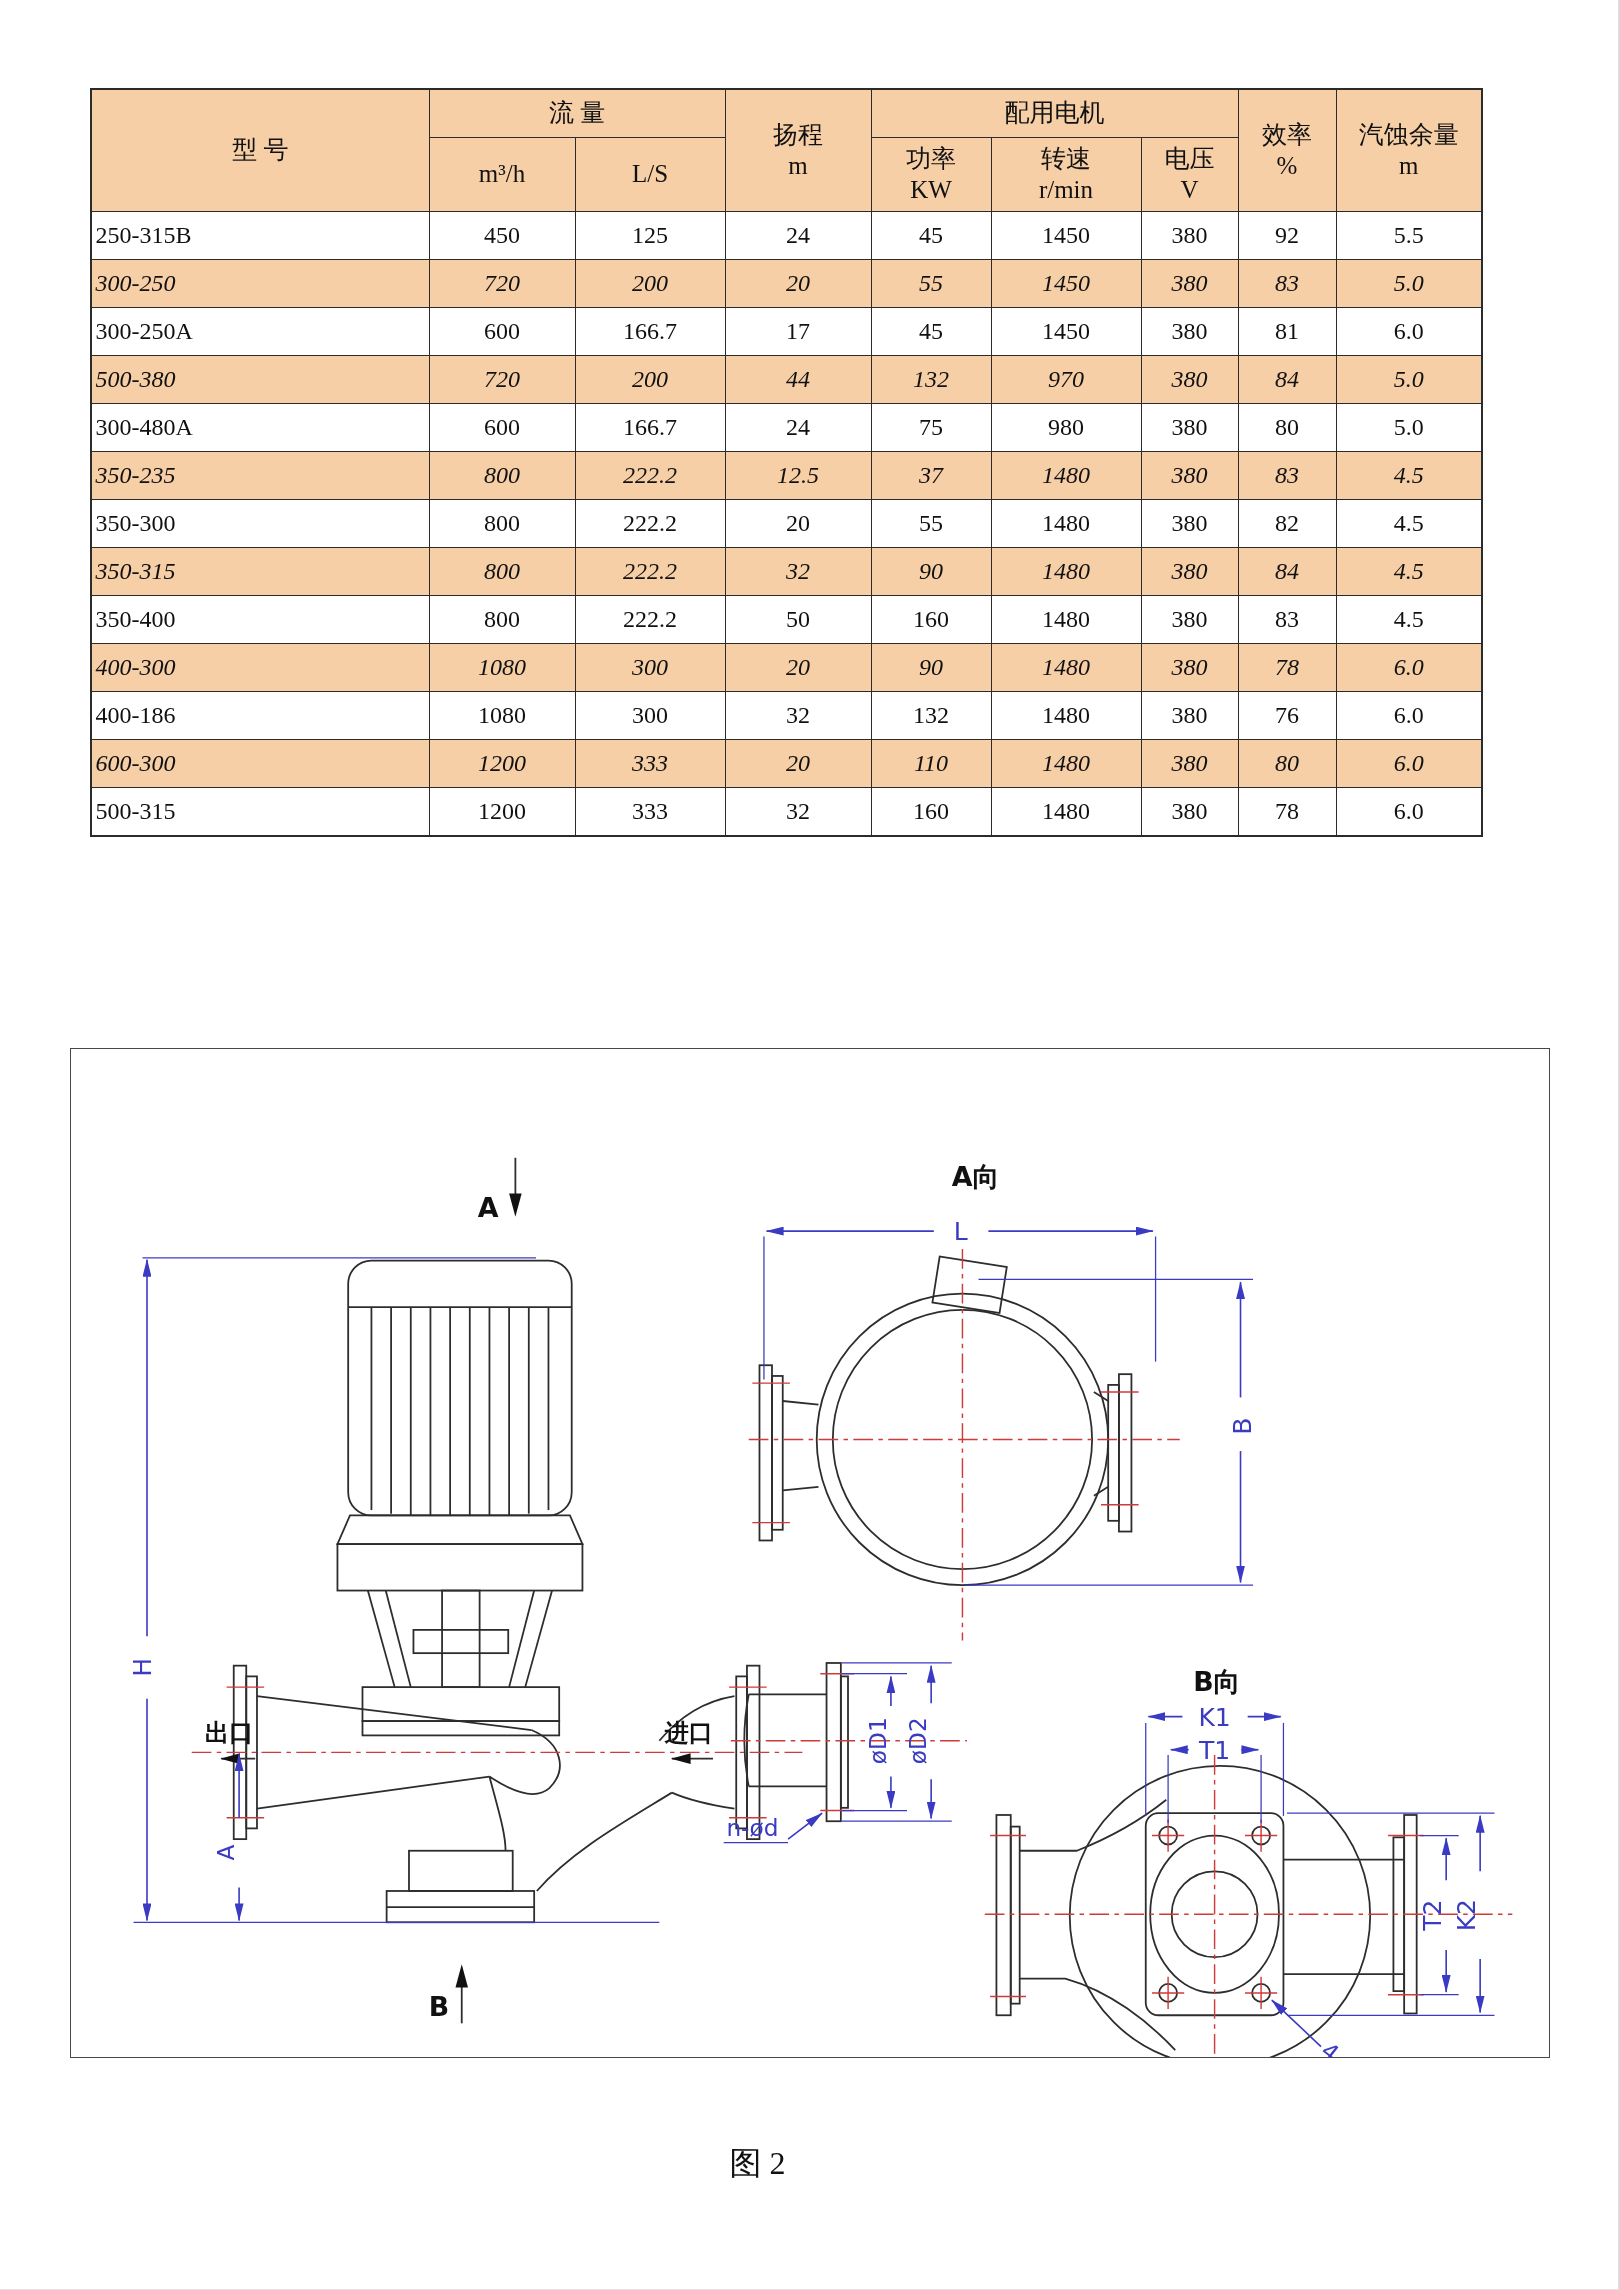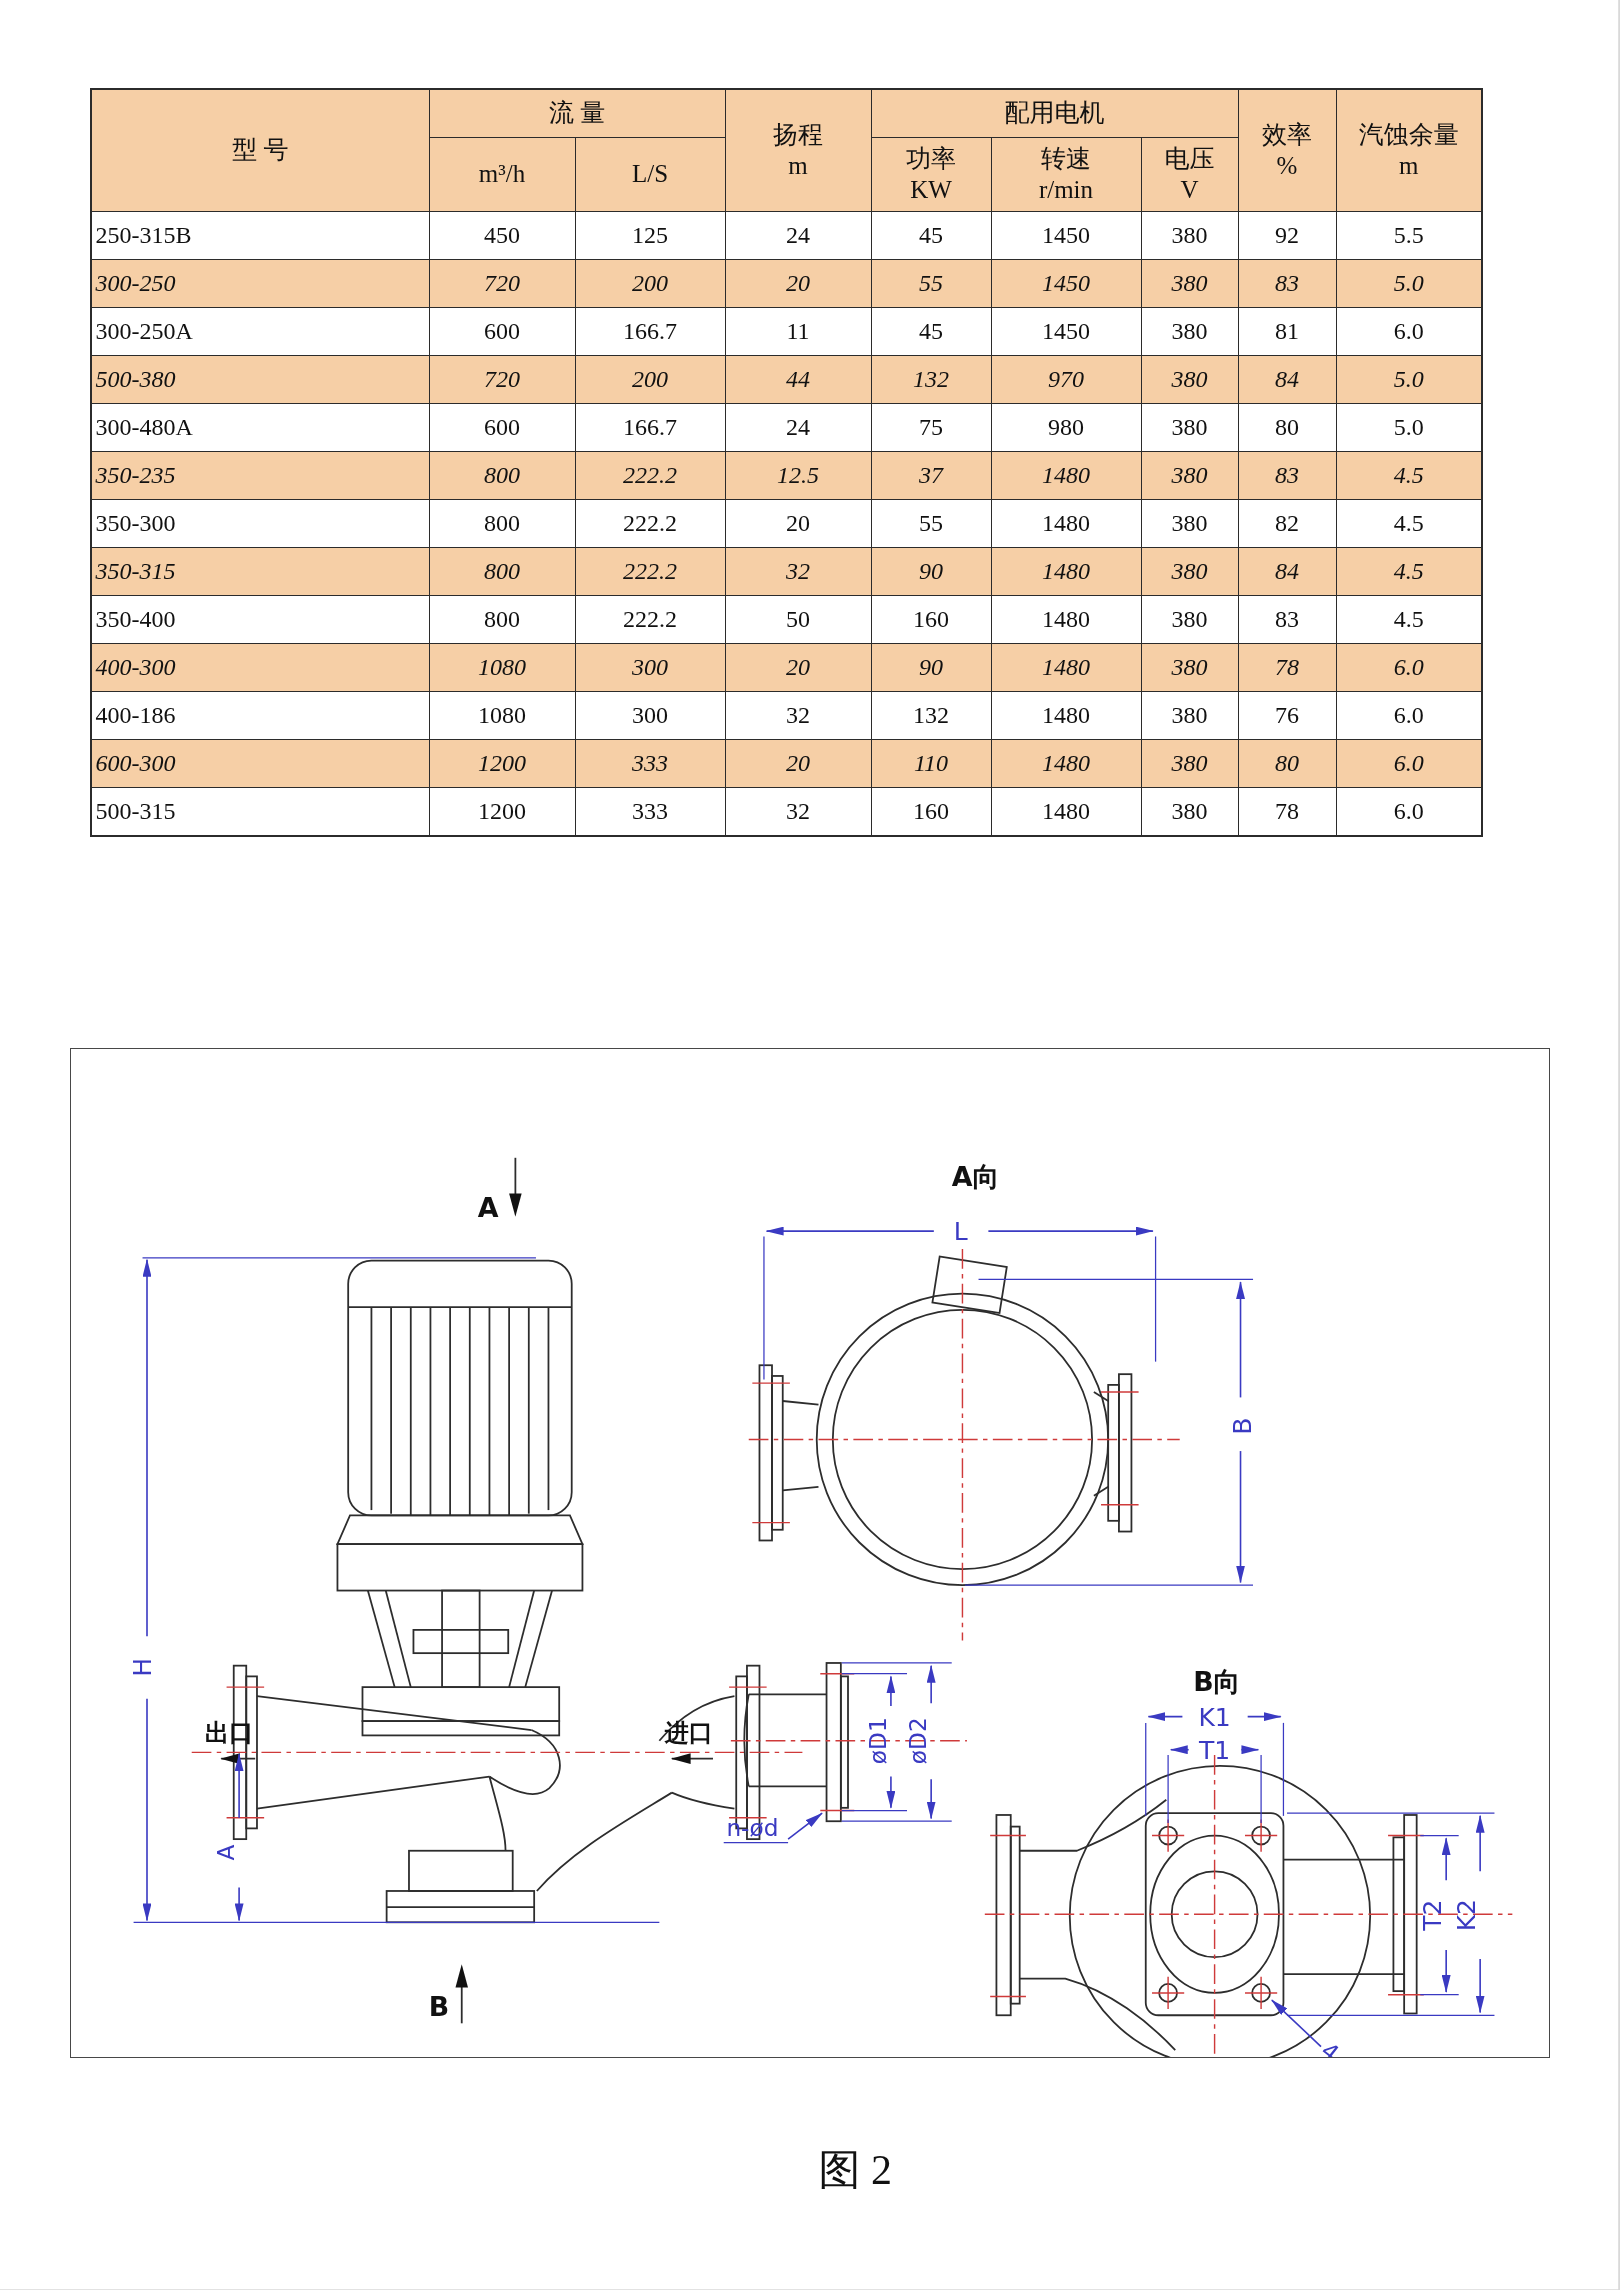--- a/index.html
+++ b/index.html
@@ -18,22 +18,22 @@
   table.spec thead tr.h1 th{height:47px;}
   table.spec thead tr.h2 th{height:73px;}
   table.spec tbody td{height:47px;background:#fff;}
   table.spec tbody tr.alt td{background:var(--row_alt,#f6cfa6);font-style:italic;}
   table.spec tbody td.model{text-align:left;}
   
   .sec-head{position:absolute;left:93px;top:946px;font-size:34px;font-weight:bold;
             font-family:"Liberation Sans","DejaVu Sans",sans-serif;letter-spacing:0.9px;}
   .fig-box{position:absolute;left:70px;top:1048px;width:1480px;height:1010px;
            border:1.8px solid #474747;box-sizing:border-box;background:#fff;}
-  .fig-cap{position:absolute;left:623px;top:2142px;width:269px;text-align:right;
-           font-size:42px;}
+  .fig-cap{position:absolute;left:623px;top:2142px;width:269px;text-align:center;
+           font-size:32px;}
   
   .k{stroke:var(--line,#2d2d2d);fill:none;stroke-width:2;}
   .dim{stroke:var(--dim_blue,#3a3ac2);fill:none;stroke-width:1.8;}
   .ext{stroke:var(--dim_blue,#3a3ac2);fill:none;stroke-width:1.4;}
   .red{stroke:var(--center_red,#cf3a3a);fill:none;stroke-width:1.6;}
   .cl{stroke-dasharray:22 6 5 6;}
   .lbl{fill:var(--dim_blue,#3a3ac2);font:26px "DejaVu Sans",sans-serif;}
   .lbl28{font-size:28px;}
   .lblk{fill:#111;font:bold 30px "DejaVu Sans",sans-serif;}
   .lblc{fill:#111;font:bold 27px "DejaVu Sans",sans-serif;}
@@ -98,21 +98,21 @@
           <td>55</td>
           <td>1450</td>
           <td>380</td>
           <td>83</td>
           <td>5.0</td>
         </tr>
         <tr>
           <td class="model">300-250A</td>
           <td>600</td>
           <td>166.7</td>
-          <td>11</td>
+          <td>17</td>
           <td>45</td>
           <td>1450</td>
           <td>380</td>
           <td>81</td>
           <td>6.0</td>
         </tr>
         <tr class="alt">
           <td class="model">500-380</td>
           <td>720</td>
           <td>200</td>

